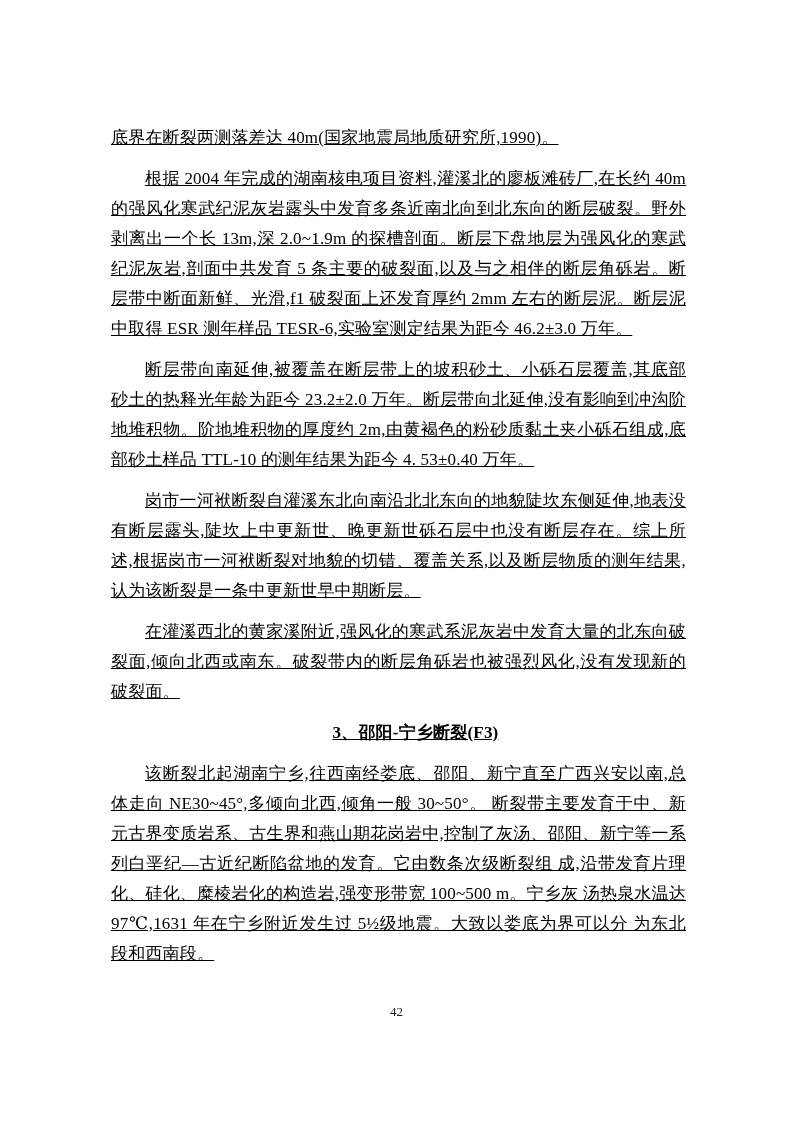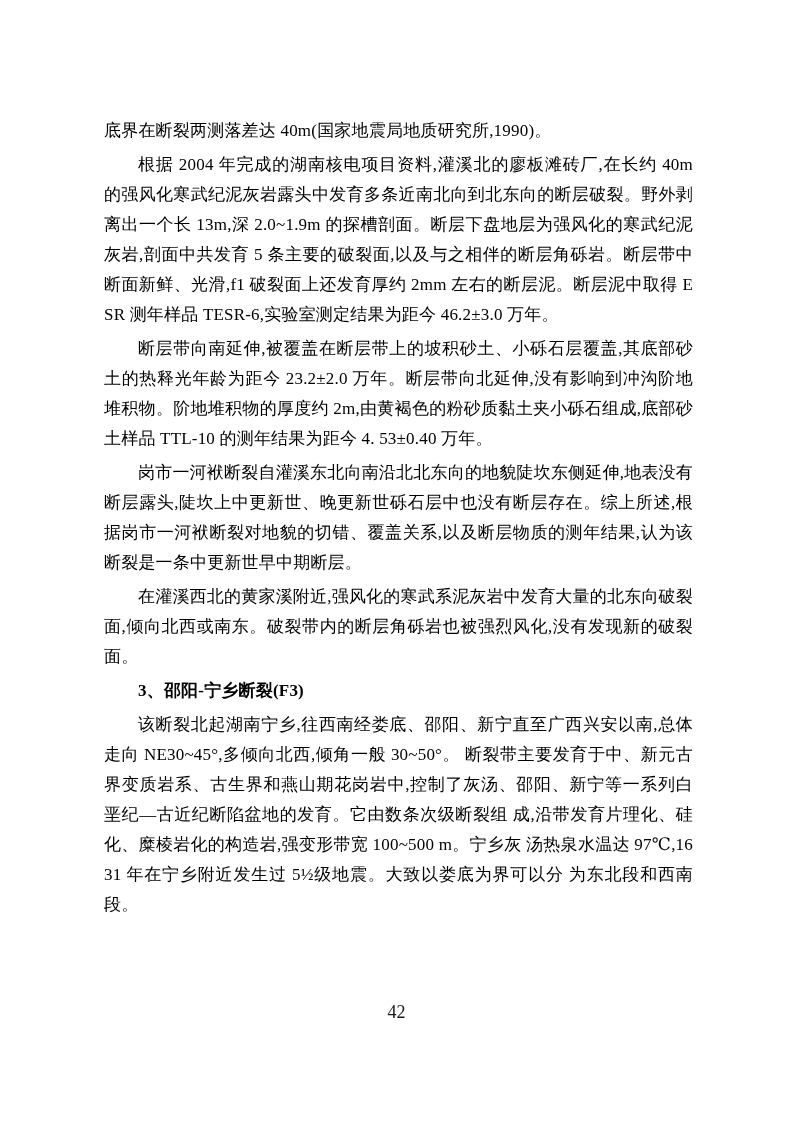--- a/index.html
+++ b/index.html
@@ -16,42 +16,43 @@
     font-family: "Liberation Serif", "DejaVu Serif", serif;
     color: #000000;
   }
   .text-block {
     position: absolute;
     left: 100px;
     top: 112px;
     width: 597px;
   }
   .text-block p {
-    margin: 4px;
+    margin: 11px;
     font-size: 17px;
     line-height: 30px;
     text-align: justify;
     text-indent: 2em;
     word-break: break-all;
     letter-spacing: 0.2px;
+    text-decoration: underline;
   }
   .text-block p.no-indent {
     text-indent: 0;
   }
   .text-block p.heading {
     font-weight: bold;
-    text-align: left;
+    text-align: center;
   }
   .page-footer {
     position: absolute;
     left: 0;
     top: 1002px;
     width: 793px;
     text-align: center;
-    font-size: 18px;
+    font-size: 13px;
     line-height: 20px;
     color: #1a1a1a;
   }
 </style>
 </head>
 <body>
 
 <div class="page">
 
   <div class="text-block">

